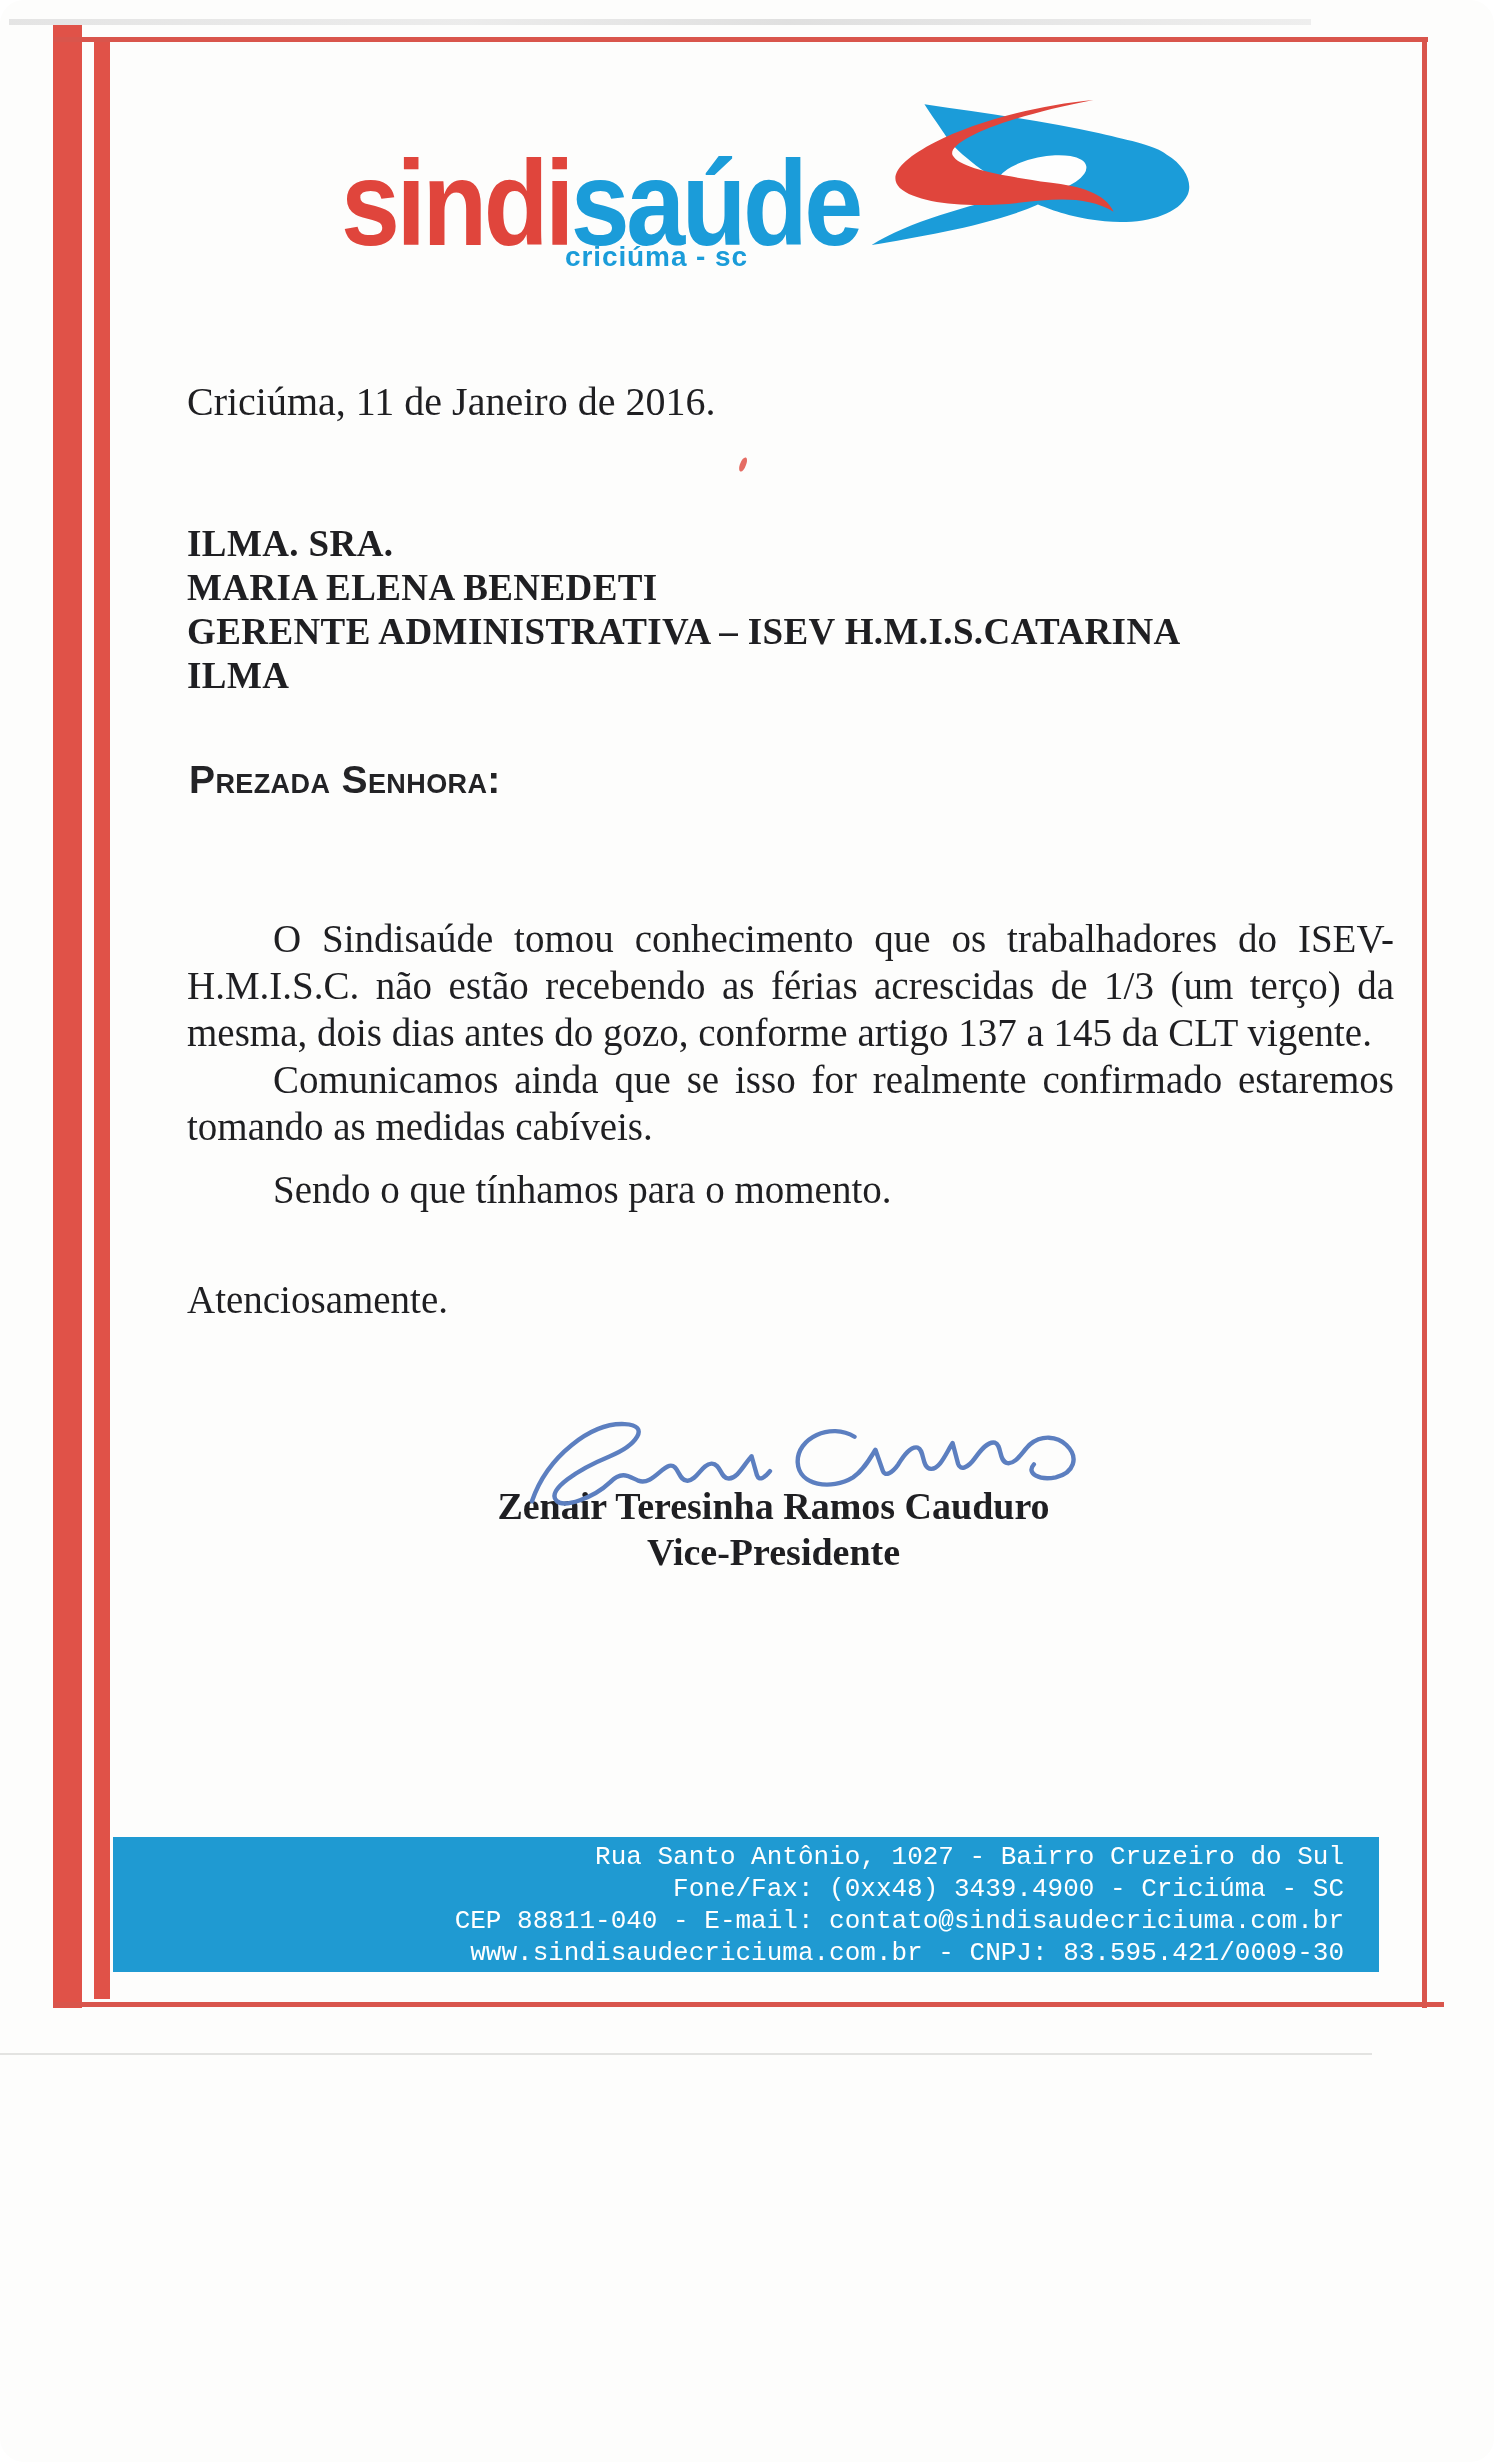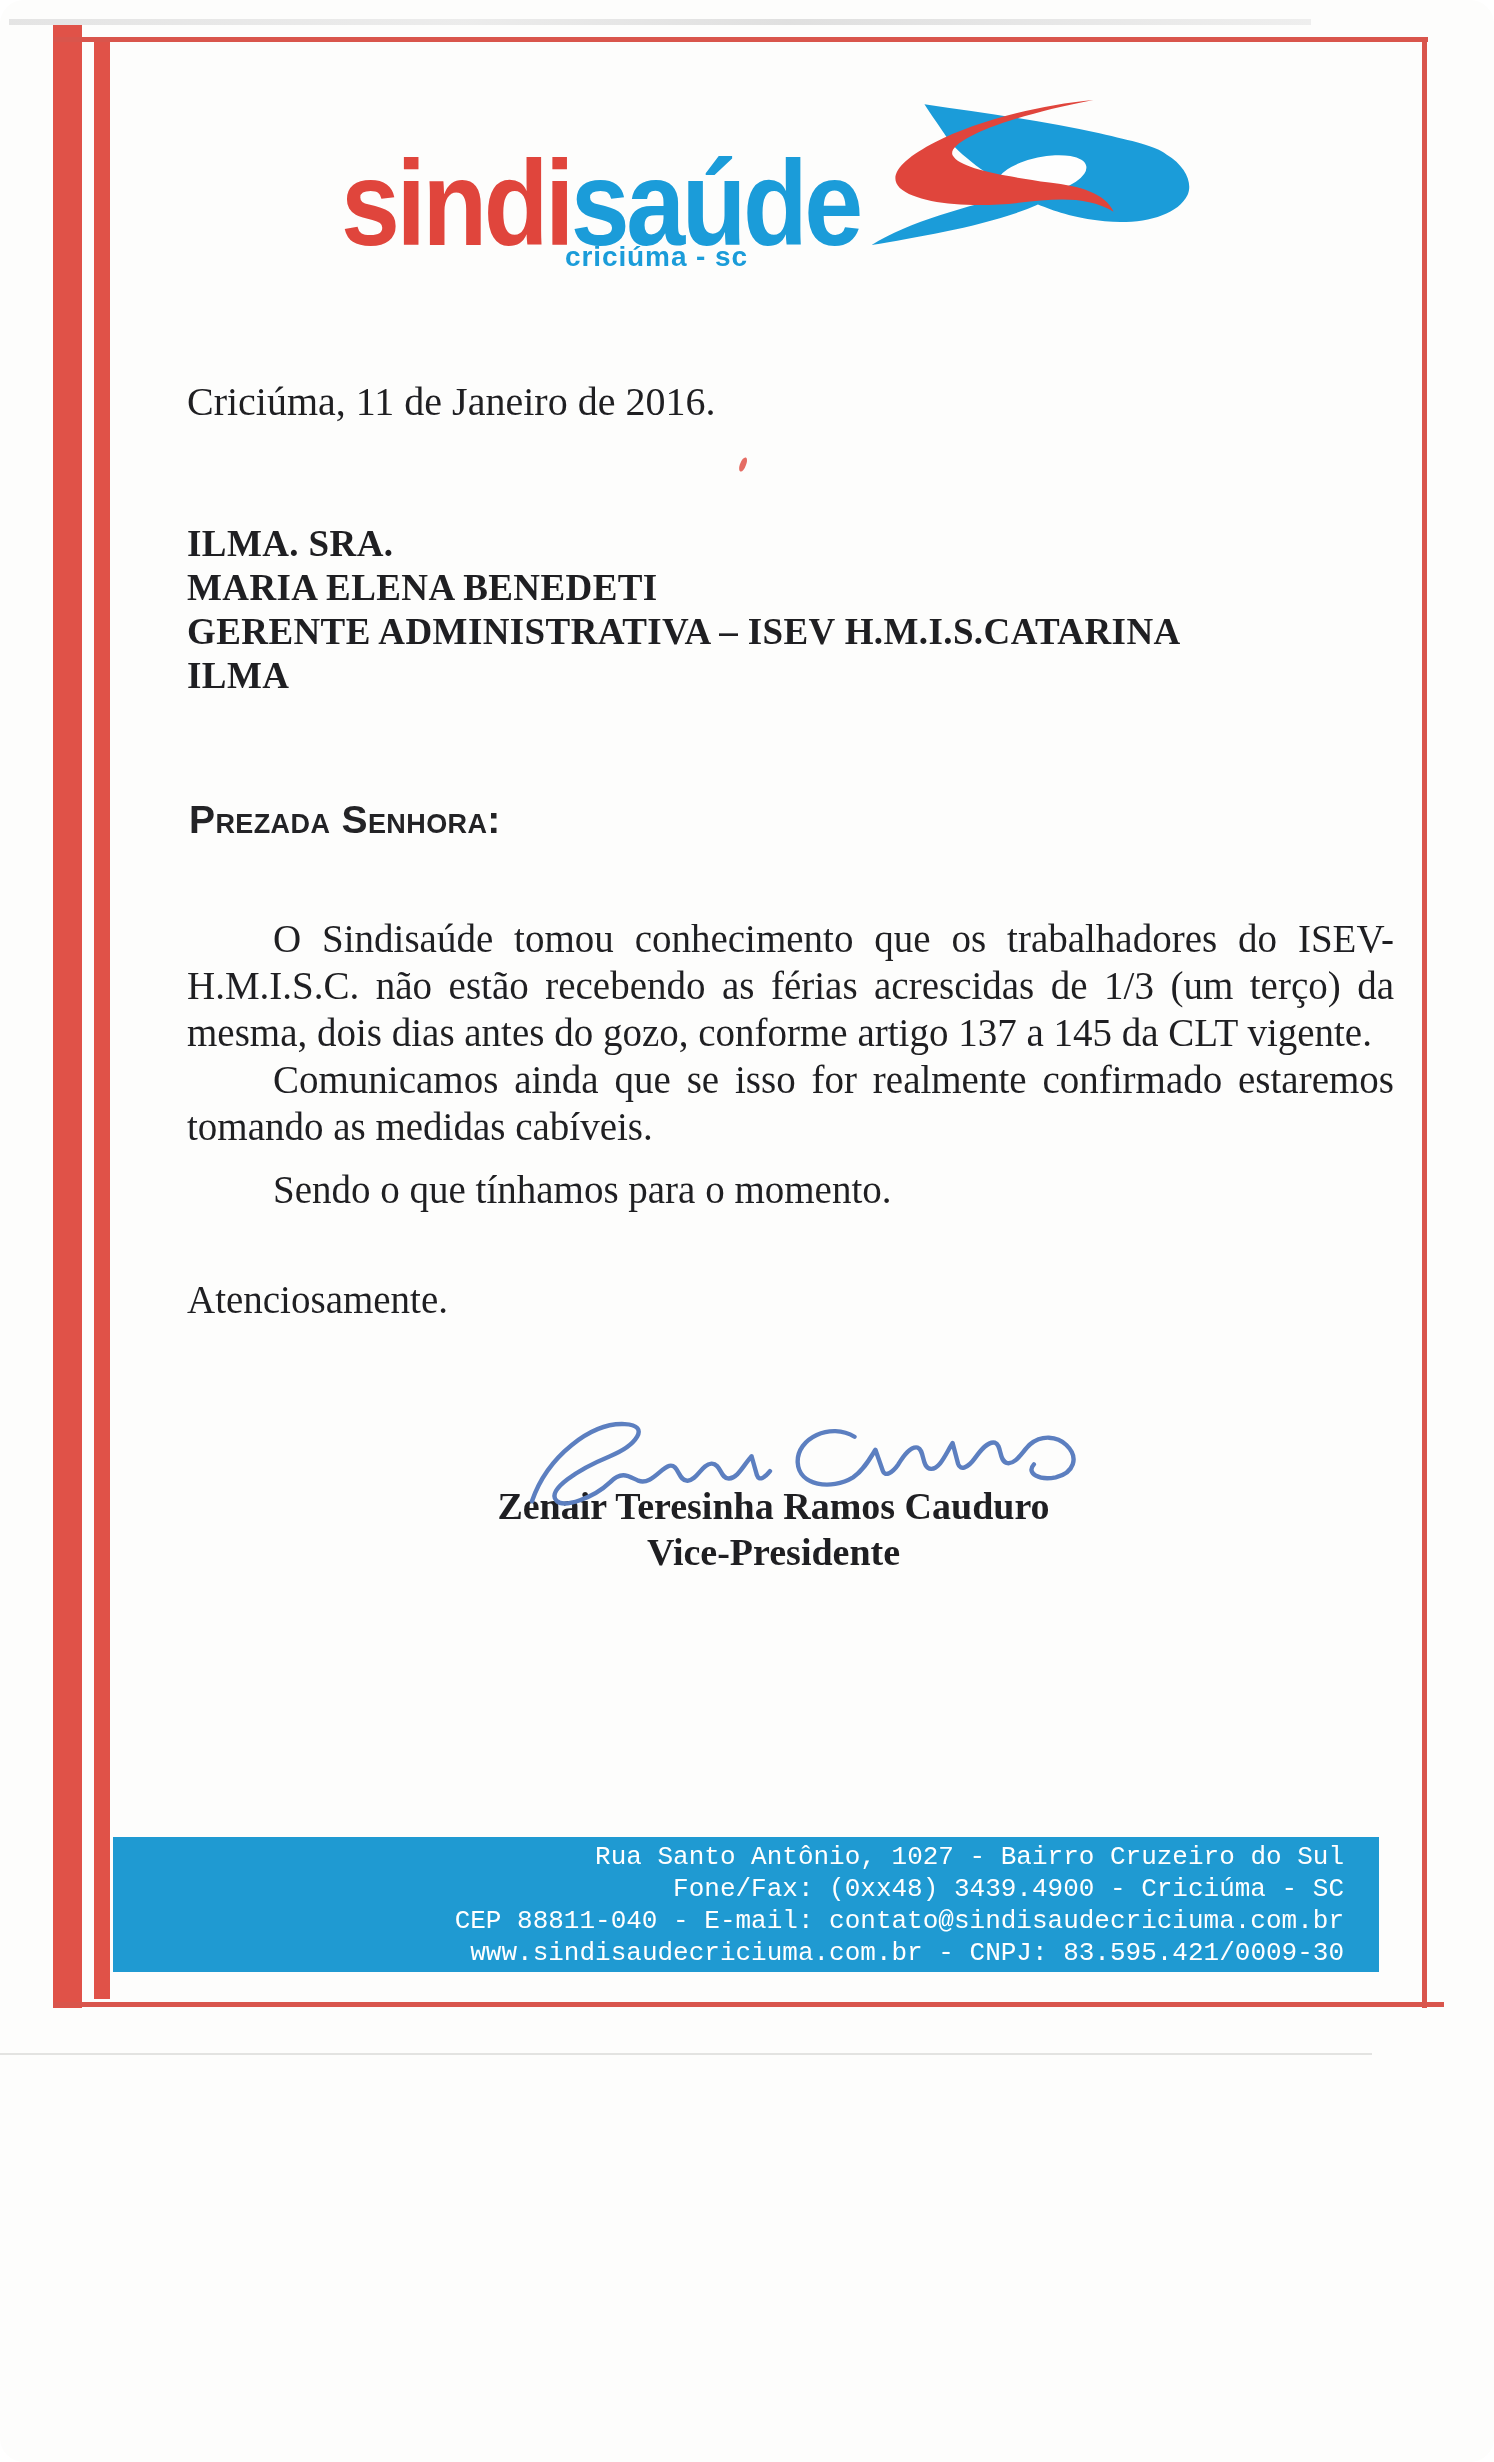--- a/index.html
+++ b/index.html
@@ -31,21 +31,21 @@
   .wordmark .red{color:#e0453c;}
   .wordmark .blue{color:var(--blue);}
   .logo-sub{position:absolute;left:565px;top:241px;font-family:"Liberation Sans",sans-serif;
     font-weight:bold;font-size:28px;letter-spacing:0.9px;color:var(--blue);}
   .logo-mark{position:absolute;left:869px;top:91px;width:330px;height:163px;}
   
   .date-line{position:absolute;left:187px;top:378px;font-size:40px;}
   .recipient{position:absolute;left:187px;top:522px;font-weight:bold;font-size:37px;line-height:44px;
     letter-spacing:0.4px;}
   .salutation{position:absolute;left:189px;top:758px;font-family:"Liberation Sans",sans-serif;
-    font-weight:bold;font-size:39px;font-variant:small-caps;letter-spacing:0.4px;color:#232326;margin-top:40px;}
+    font-weight:bold;font-size:39px;font-variant:small-caps;letter-spacing:0.4px;color:#232326;}
   .body-text{position:absolute;left:187px;top:915px;width:1207px;font-size:39px;line-height:47px;
     text-align:justify;font-family:Liberation Serif, serif;}
   .body-text p{text-indent:86px;}
   .body-text p.spaced{margin-top:16px;}
   .closing{position:absolute;left:187px;top:1277px;font-size:39px;}
   
   .signature{position:absolute;left:506px;top:1388px;width:607px;height:163px;z-index:3;}
   .sign-block{position:absolute;left:378px;top:1483px;width:791px;text-align:center;
     font-weight:bold;font-size:38px;line-height:46px;}
   

